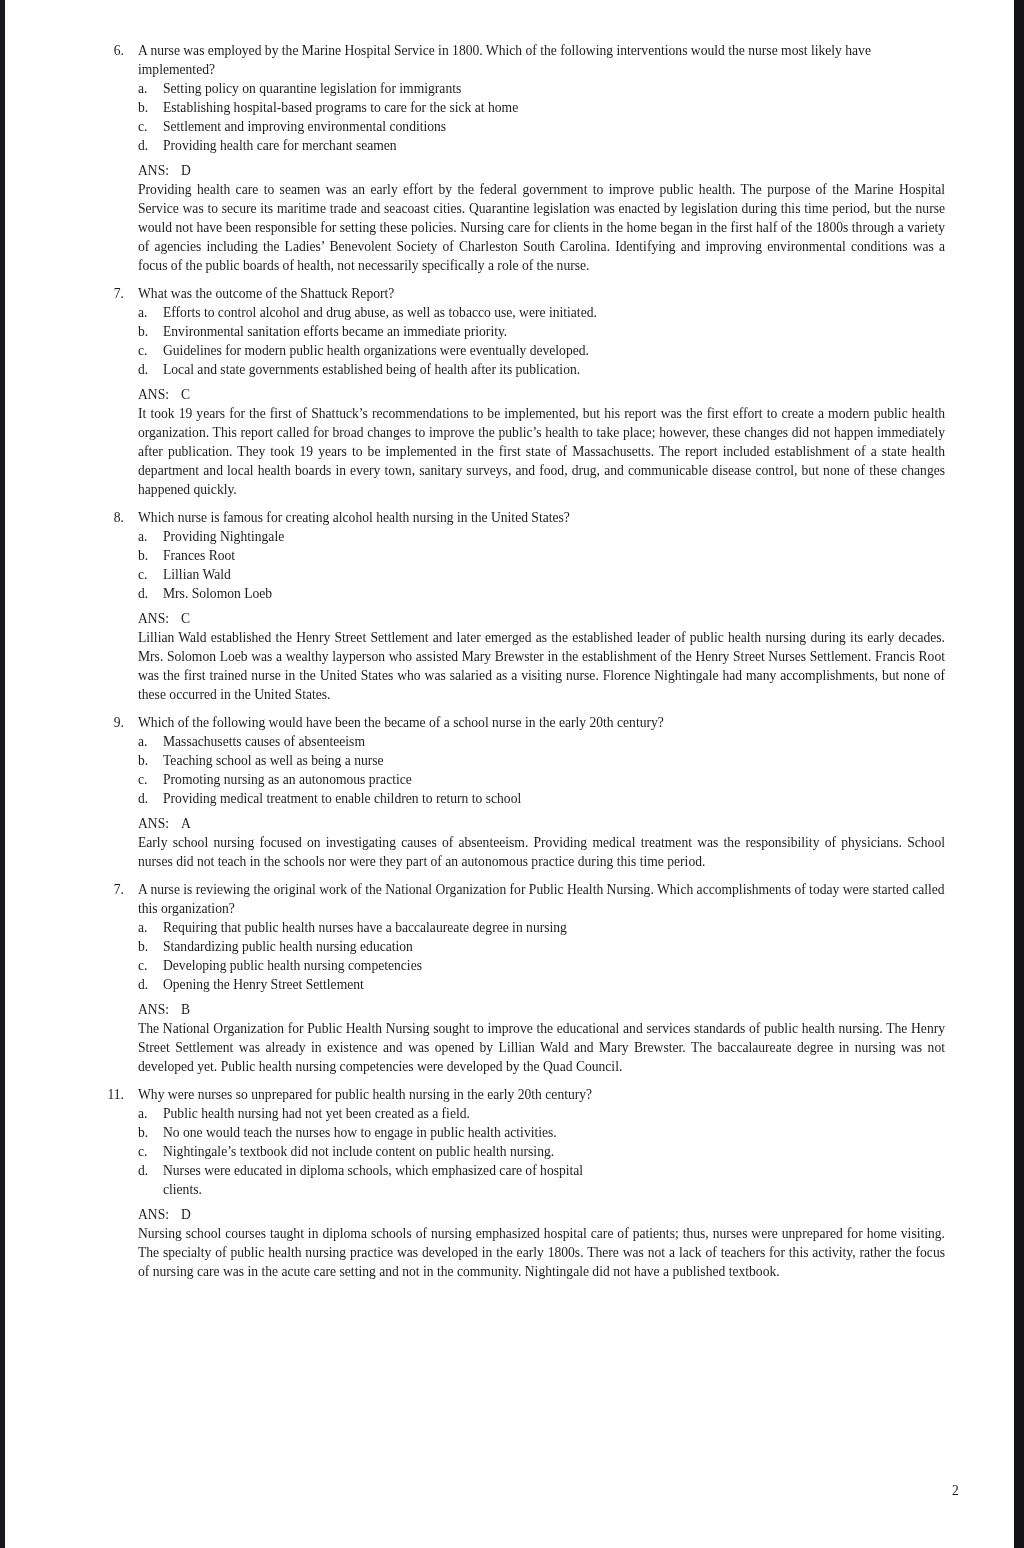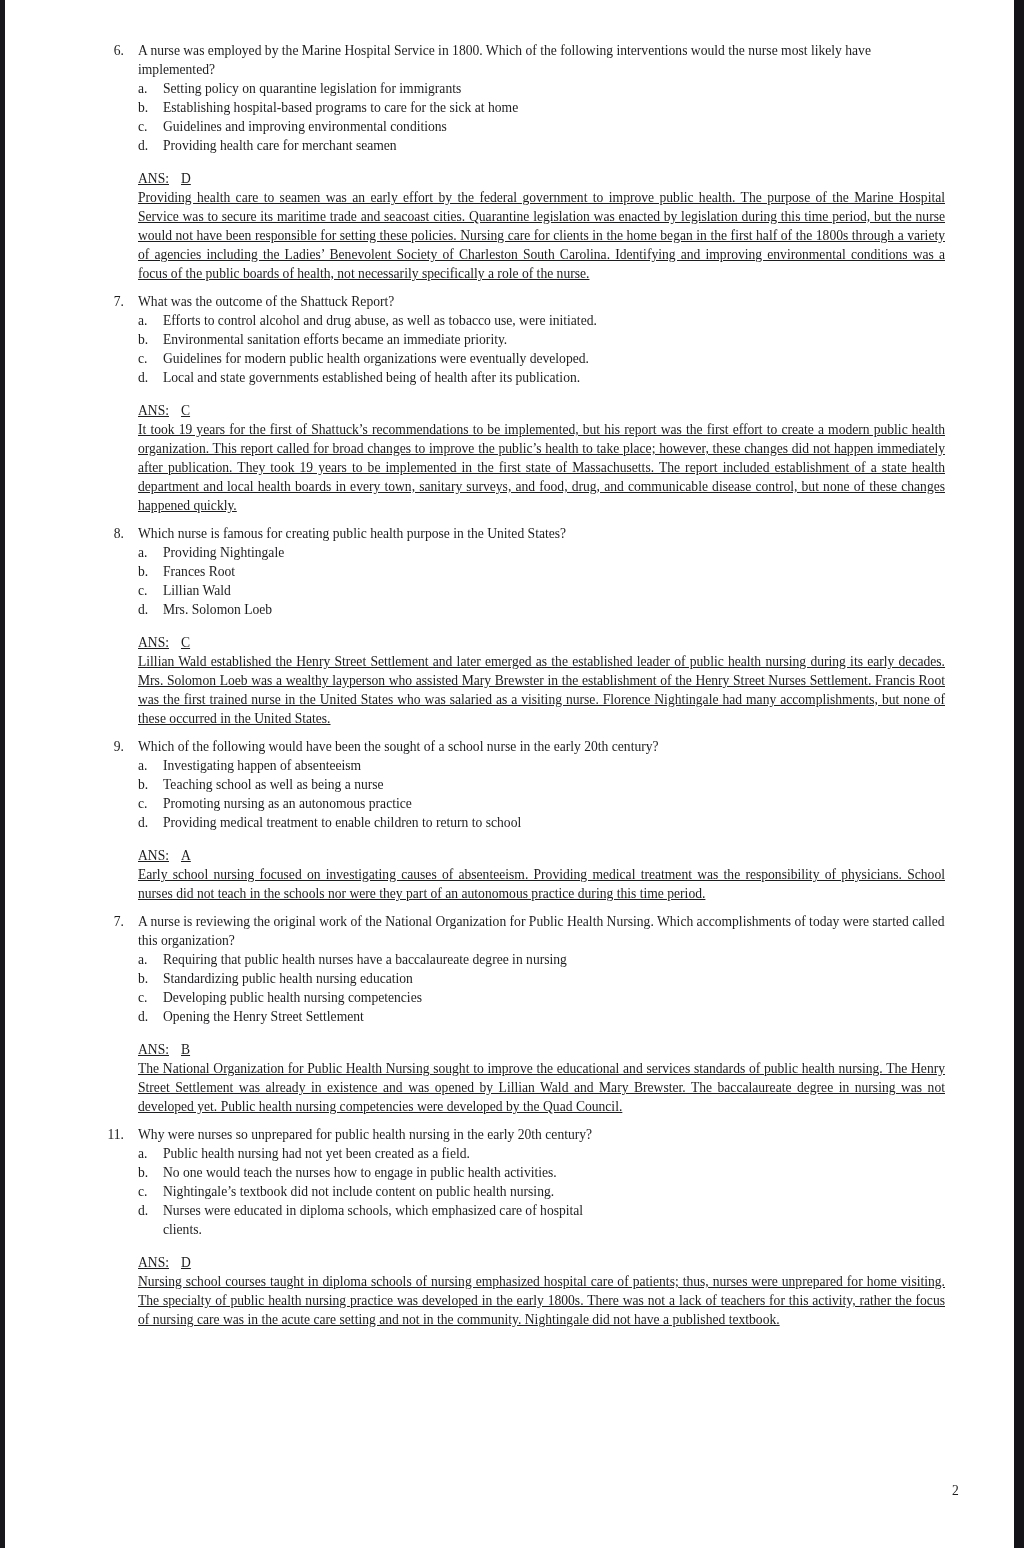--- a/index.html
+++ b/index.html
@@ -33,21 +33,21 @@
     width: 40px; flex: none;
     text-align: right;
     padding-right: 14px;
     box-sizing: border-box;
   }
   .q-body { width: 807px; }
   .q-text { white-space: pre-line; }
   .opt { display: flex; }
   .opt-letter { width: 25px; flex: none; }
   .opt-text { flex: 1; white-space: pre-line; }
-  .ans-block { margin-top: 14px; text-decoration: underline; }
+  .ans-block { margin-top: 6px; }
   .ans-label { margin-right: 12px; }
   .rationale { text-align: justify; }
   .page-number {
     position: absolute; left: 952px; top: 1481px;
   }
 </style>
 </head>
 <body>
 
 <div class="left-bar"></div>
@@ -64,21 +64,21 @@
     <span class="opt-text">Setting policy on quarantine legislation for immigrants</span>
   </div>
 
   <div class="opt">
     <span class="opt-letter">b.</span>
     <span class="opt-text">Establishing hospital-based programs to care for the sick at home</span>
   </div>
 
   <div class="opt">
     <span class="opt-letter">c.</span>
-    <span class="opt-text">Guidelines and improving environmental conditions</span>
+    <span class="opt-text">Settlement and improving environmental conditions</span>
   </div>
 
   <div class="opt">
     <span class="opt-letter">d.</span>
     <span class="opt-text">Providing health care for merchant seamen</span>
   </div>
 </div>
       <div class="ans-block">
         <div class="ans-line">
           <span class="ans-label">ANS:</span><span class="ans-letter">D</span>
@@ -118,21 +118,21 @@
           <span class="ans-label">ANS:</span><span class="ans-letter">C</span>
         </div>
         <div class="rationale">It took 19 years for the first of Shattuck’s recommendations to be implemented, but his report was the first effort to create a modern public health organization. This report called for broad changes to improve the public’s health to take place; however, these changes did not happen immediately after publication. They took 19 years to be implemented in the first state of Massachusetts. The report included establishment of a state health department and local health boards in every town, sanitary surveys, and food, drug, and communicable disease control, but none of these changes happened quickly.</div>
       </div>
     </div>
   </section>
 
   <section class="question">
     <span class="q-num">8.</span>
     <div class="q-body">
-      <div class="q-text">Which nurse is famous for creating public health purpose in the United States?</div>
+      <div class="q-text">Which nurse is famous for creating alcohol health nursing in the United States?</div>
       <div class="options">
   <div class="opt">
     <span class="opt-letter">a.</span>
     <span class="opt-text">Providing Nightingale</span>
   </div>
 
   <div class="opt">
     <span class="opt-letter">b.</span>
     <span class="opt-text">Frances Root</span>
   </div>
@@ -152,25 +152,25 @@
           <span class="ans-label">ANS:</span><span class="ans-letter">C</span>
         </div>
         <div class="rationale">Lillian Wald established the Henry Street Settlement and later emerged as the established leader of public health nursing during its early decades. Mrs. Solomon Loeb was a wealthy layperson who assisted Mary Brewster in the establishment of the Henry Street Nurses Settlement. Francis Root was the first trained nurse in the United States who was salaried as a visiting nurse. Florence Nightingale had many accomplishments, but none of these occurred in the United States.</div>
       </div>
     </div>
   </section>
 
   <section class="question">
     <span class="q-num">9.</span>
     <div class="q-body">
-      <div class="q-text">Which of the following would have been the sought of a school nurse in the early 20th century?</div>
-      <div class="options">
-  <div class="opt">
-    <span class="opt-letter">a.</span>
-    <span class="opt-text">Investigating happen of absenteeism</span>
+      <div class="q-text">Which of the following would have been the became of a school nurse in the early 20th century?</div>
+      <div class="options">
+  <div class="opt">
+    <span class="opt-letter">a.</span>
+    <span class="opt-text">Massachusetts causes of absenteeism</span>
   </div>
 
   <div class="opt">
     <span class="opt-letter">b.</span>
     <span class="opt-text">Teaching school as well as being a nurse</span>
   </div>
 
   <div class="opt">
     <span class="opt-letter">c.</span>
     <span class="opt-text">Promoting nursing as an autonomous practice</span>

